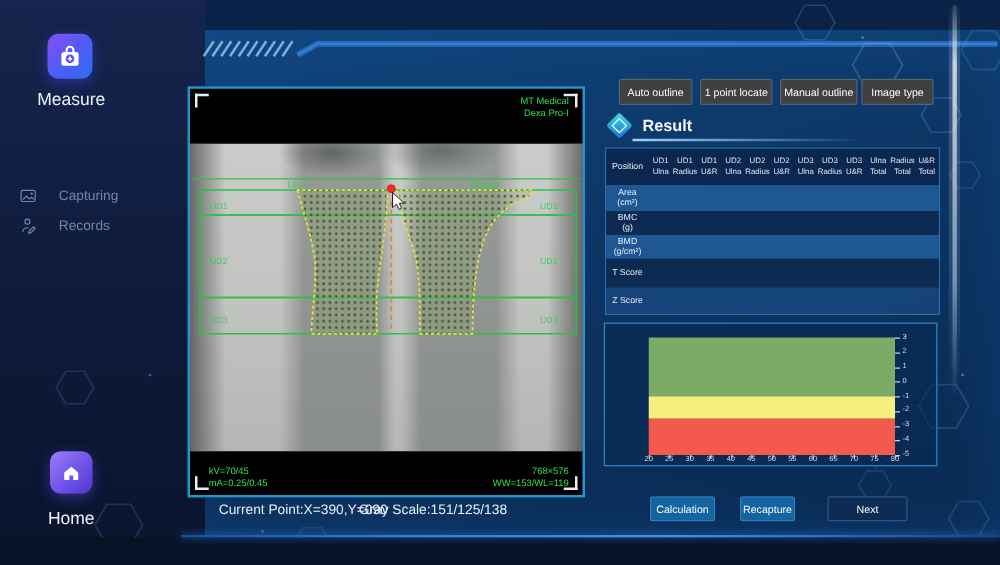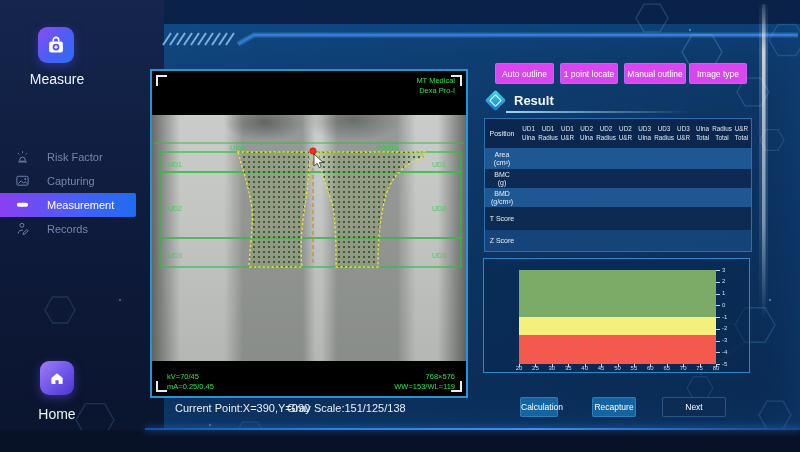--- a/index.html
+++ b/index.html
@@ -54,21 +54,21 @@
   .xray{position:absolute;left:0;top:44px;width:314px;height:246px;
      background:
        radial-gradient(60px 26px at 36% 3%, rgba(55,58,55,.55), transparent 70%),
        radial-gradient(70px 30px at 64% 2%, rgba(62,66,62,.5), transparent 70%),
        linear-gradient(90deg, rgba(38,42,38,.6) 0%, transparent 9%, transparent 91%, rgba(38,42,38,.6) 100%),
        linear-gradient(90deg, transparent 23%, rgba(66,72,66,.38) 29% 48%, transparent 52%, transparent 54%, rgba(66,72,66,.38) 59% 78%, transparent 84%),
        linear-gradient(180deg,#caccca 0%,#c3c5c2 45%,#b5b7b4 100%);}
   .overlay{position:absolute;left:0;top:44px;width:314px;height:246px;}
   .status-text{position:absolute;top:402px;color:#e9eef6;font-size:11px;}
   
-  .tb-btn{position:absolute;top:63px;height:21px;background:#d946ef;color:#fff;border:1px solid rgba(130,190,240,.28);
+  .tb-btn{position:absolute;top:63px;height:21px;background:#404040;color:#fff;border:1px solid rgba(130,190,240,.28);
         border-radius:2px;font-size:8.5px;font-family:inherit;padding:0;cursor:pointer;}
   .result-icon{position:absolute;left:488px;top:93px;width:15px;height:15px;
         background:linear-gradient(135deg,#3ce0e0,#1a6fd0);transform:rotate(45deg);border-radius:2px;}
   .result-icon::after{content:"";position:absolute;left:3px;top:3px;right:3px;bottom:3px;
         border:1.5px solid #ecfdff;border-radius:1px;}
   .result-title{position:absolute;left:514px;top:93px;color:#f2f6fc;font-size:13px;font-weight:bold;}
   .result-underline{position:absolute;left:506px;top:111px;width:185px;height:2px;
         background:linear-gradient(90deg,#9fd4ff,rgba(60,130,210,0));}
   .rtable{position:absolute;left:484px;top:118px;width:268px;border:1px solid #2a6fae;box-sizing:border-box;}
   .trow{display:grid;grid-template-columns:34px repeat(12,1fr);align-items:center;}
@@ -106,46 +106,26 @@
       <rect x="6" y="11" width="20" height="16" rx="3" fill="#ffffff"></rect>
       <circle cx="16" cy="19" r="5" fill="#5a54e8"></circle>
       <path d="M16 16.4 v5.2 M13.4 19 h5.2" stroke="#fff" stroke-width="1.8"></path>
     </svg>
   </div>
   <div class="app-label">Measure</div>
   <div class="side-menu">
       <div class="side-item">
         <span class="side-icon">
           <svg width="15" height="15" viewBox="0 0 16 16" fill="none" stroke="currentColor">
-            <path d="M5 12 a3 3.4 0 0 1 6 0 v1 h-6 z"></path>
-            <line x1="3.2" y1="13.8" x2="12.8" y2="13.8"></line>
-            <line x1="8" y1="4.4" x2="8" y2="2.4"></line>
-            <line x1="4.6" y1="5.8" x2="3.2" y2="4.4"></line>
-            <line x1="11.4" y1="5.8" x2="12.8" y2="4.4"></line>
-          </svg>
-        </span>
-        <span class="side-label">Risk Factor</span>
-      </div>
-      <div class="side-item">
-        <span class="side-icon">
-          <svg width="15" height="15" viewBox="0 0 16 16" fill="none" stroke="currentColor">
             <rect x="2" y="3.5" width="12" height="9.5" rx="1.5"></rect>
             <circle cx="11" cy="6.3" r="1" fill="currentColor" stroke="none"></circle>
             <path d="M3.6 11.3 l3-3 2.5 2.5 1.8-1.4 2.5 2"></path>
           </svg>
         </span>
         <span class="side-label">Capturing</span>
-      </div>
-      <div class="side-item active">
-        <span class="side-icon">
-          <svg width="15" height="15" viewBox="0 0 16 16">
-            <rect x="2" y="6.2" width="12" height="4.2" rx="2.1" fill="currentColor"></rect>
-          </svg>
-        </span>
-        <span class="side-label">Measurement</span>
       </div>
       <div class="side-item">
         <span class="side-icon">
           <svg width="15" height="15" viewBox="0 0 16 16" fill="none" stroke="currentColor">
             <circle cx="7.4" cy="4.6" r="2.1"></circle>
             <path d="M3.4 13.4 c0.2-3.2 3-4 5-3.4"></path>
             <path d="M9 12.6 l3.6-3.6 1.4 1.4 -3.6 3.6 -1.8 0.4 z"></path>
           </svg>
         </span>
         <span class="side-label">Records</span>
@@ -459,17 +439,17 @@
       <div class="xtick-mark" style="left: 182.75px;"></div>
       <div class="xtick-label" style="left: 176.75px;">65</div>
       <div class="xtick-mark" style="left: 199.167px;"></div>
       <div class="xtick-label" style="left: 193.167px;">70</div>
       <div class="xtick-mark" style="left: 215.583px;"></div>
       <div class="xtick-label" style="left: 209.583px;">75</div>
       <div class="xtick-mark" style="left: 232px;"></div>
       <div class="xtick-label" style="left: 226px;">80</div>
     </div>
   <div id="actions">
-      <button class="act-btn primary" style="left: 520px; width: 38px;">Calculation</button>
+      <button class="act-btn primary" style="left: 520px; width: 52px;">Calculation</button>
       <button class="act-btn primary" style="left: 592px; width: 44px;">Recapture</button>
       <button class="act-btn dark" style="left: 662px; width: 64px;">Next</button>
     </div>
 </div>
 
 </body></html>

